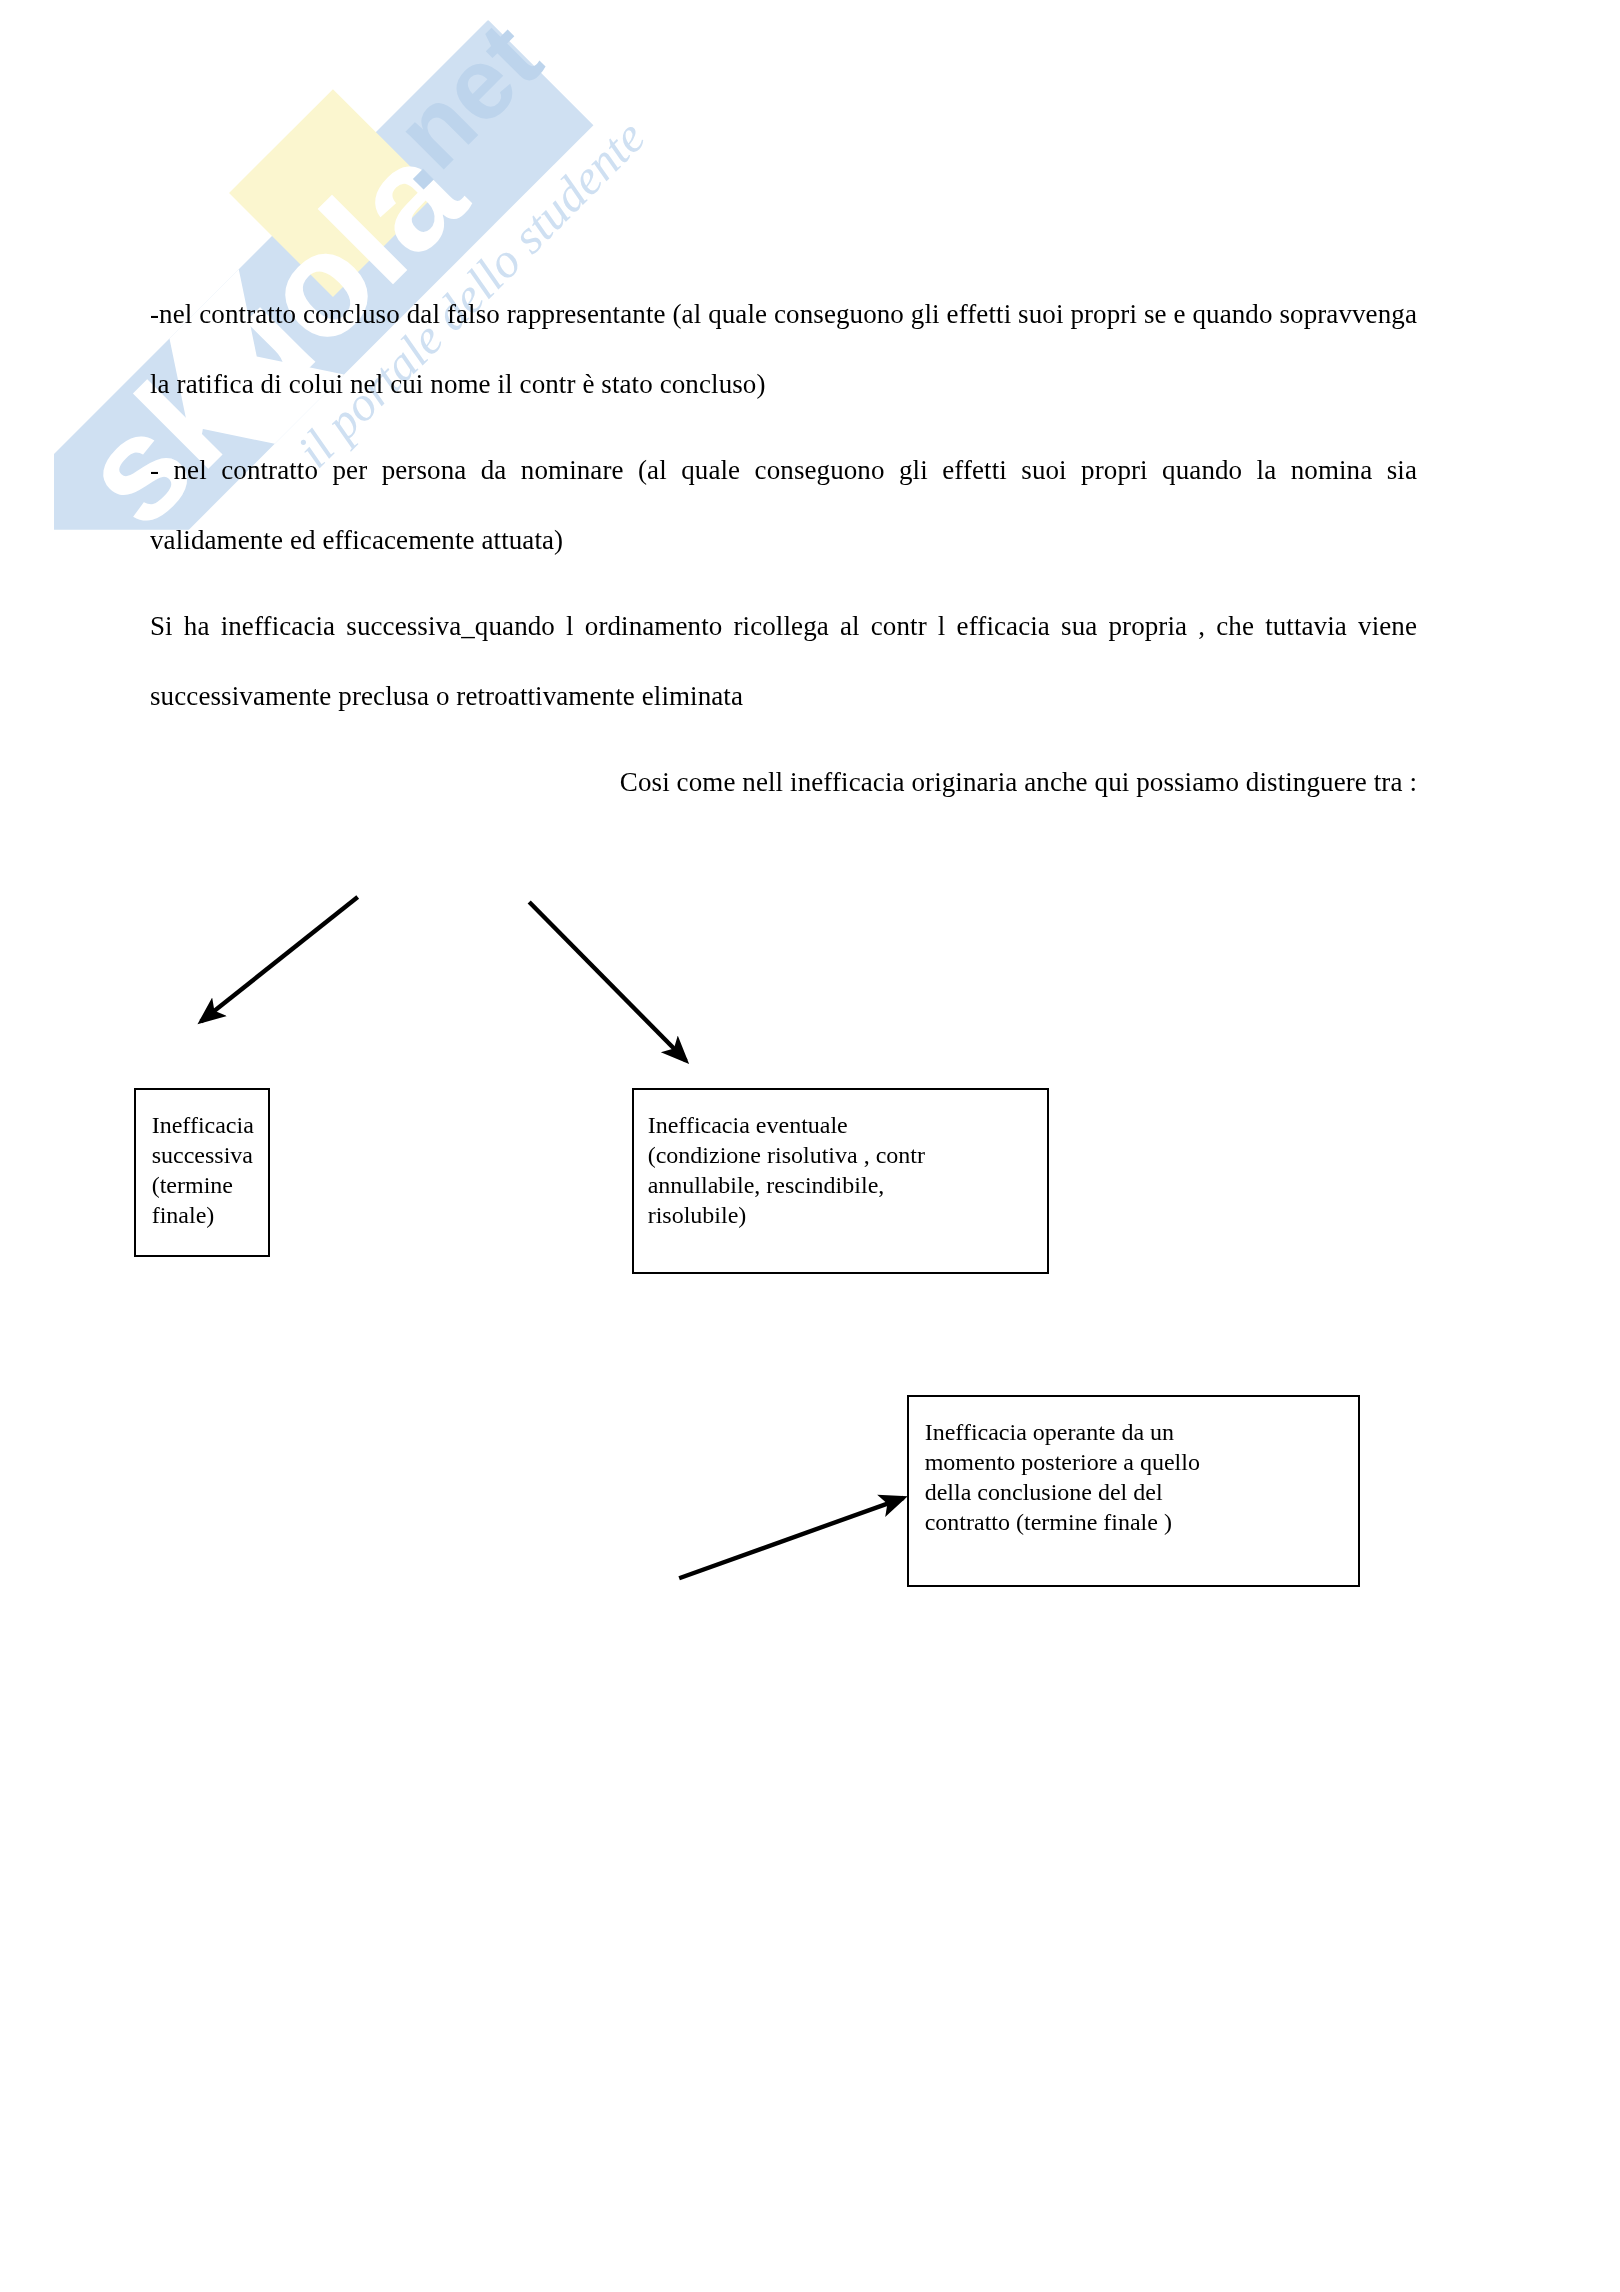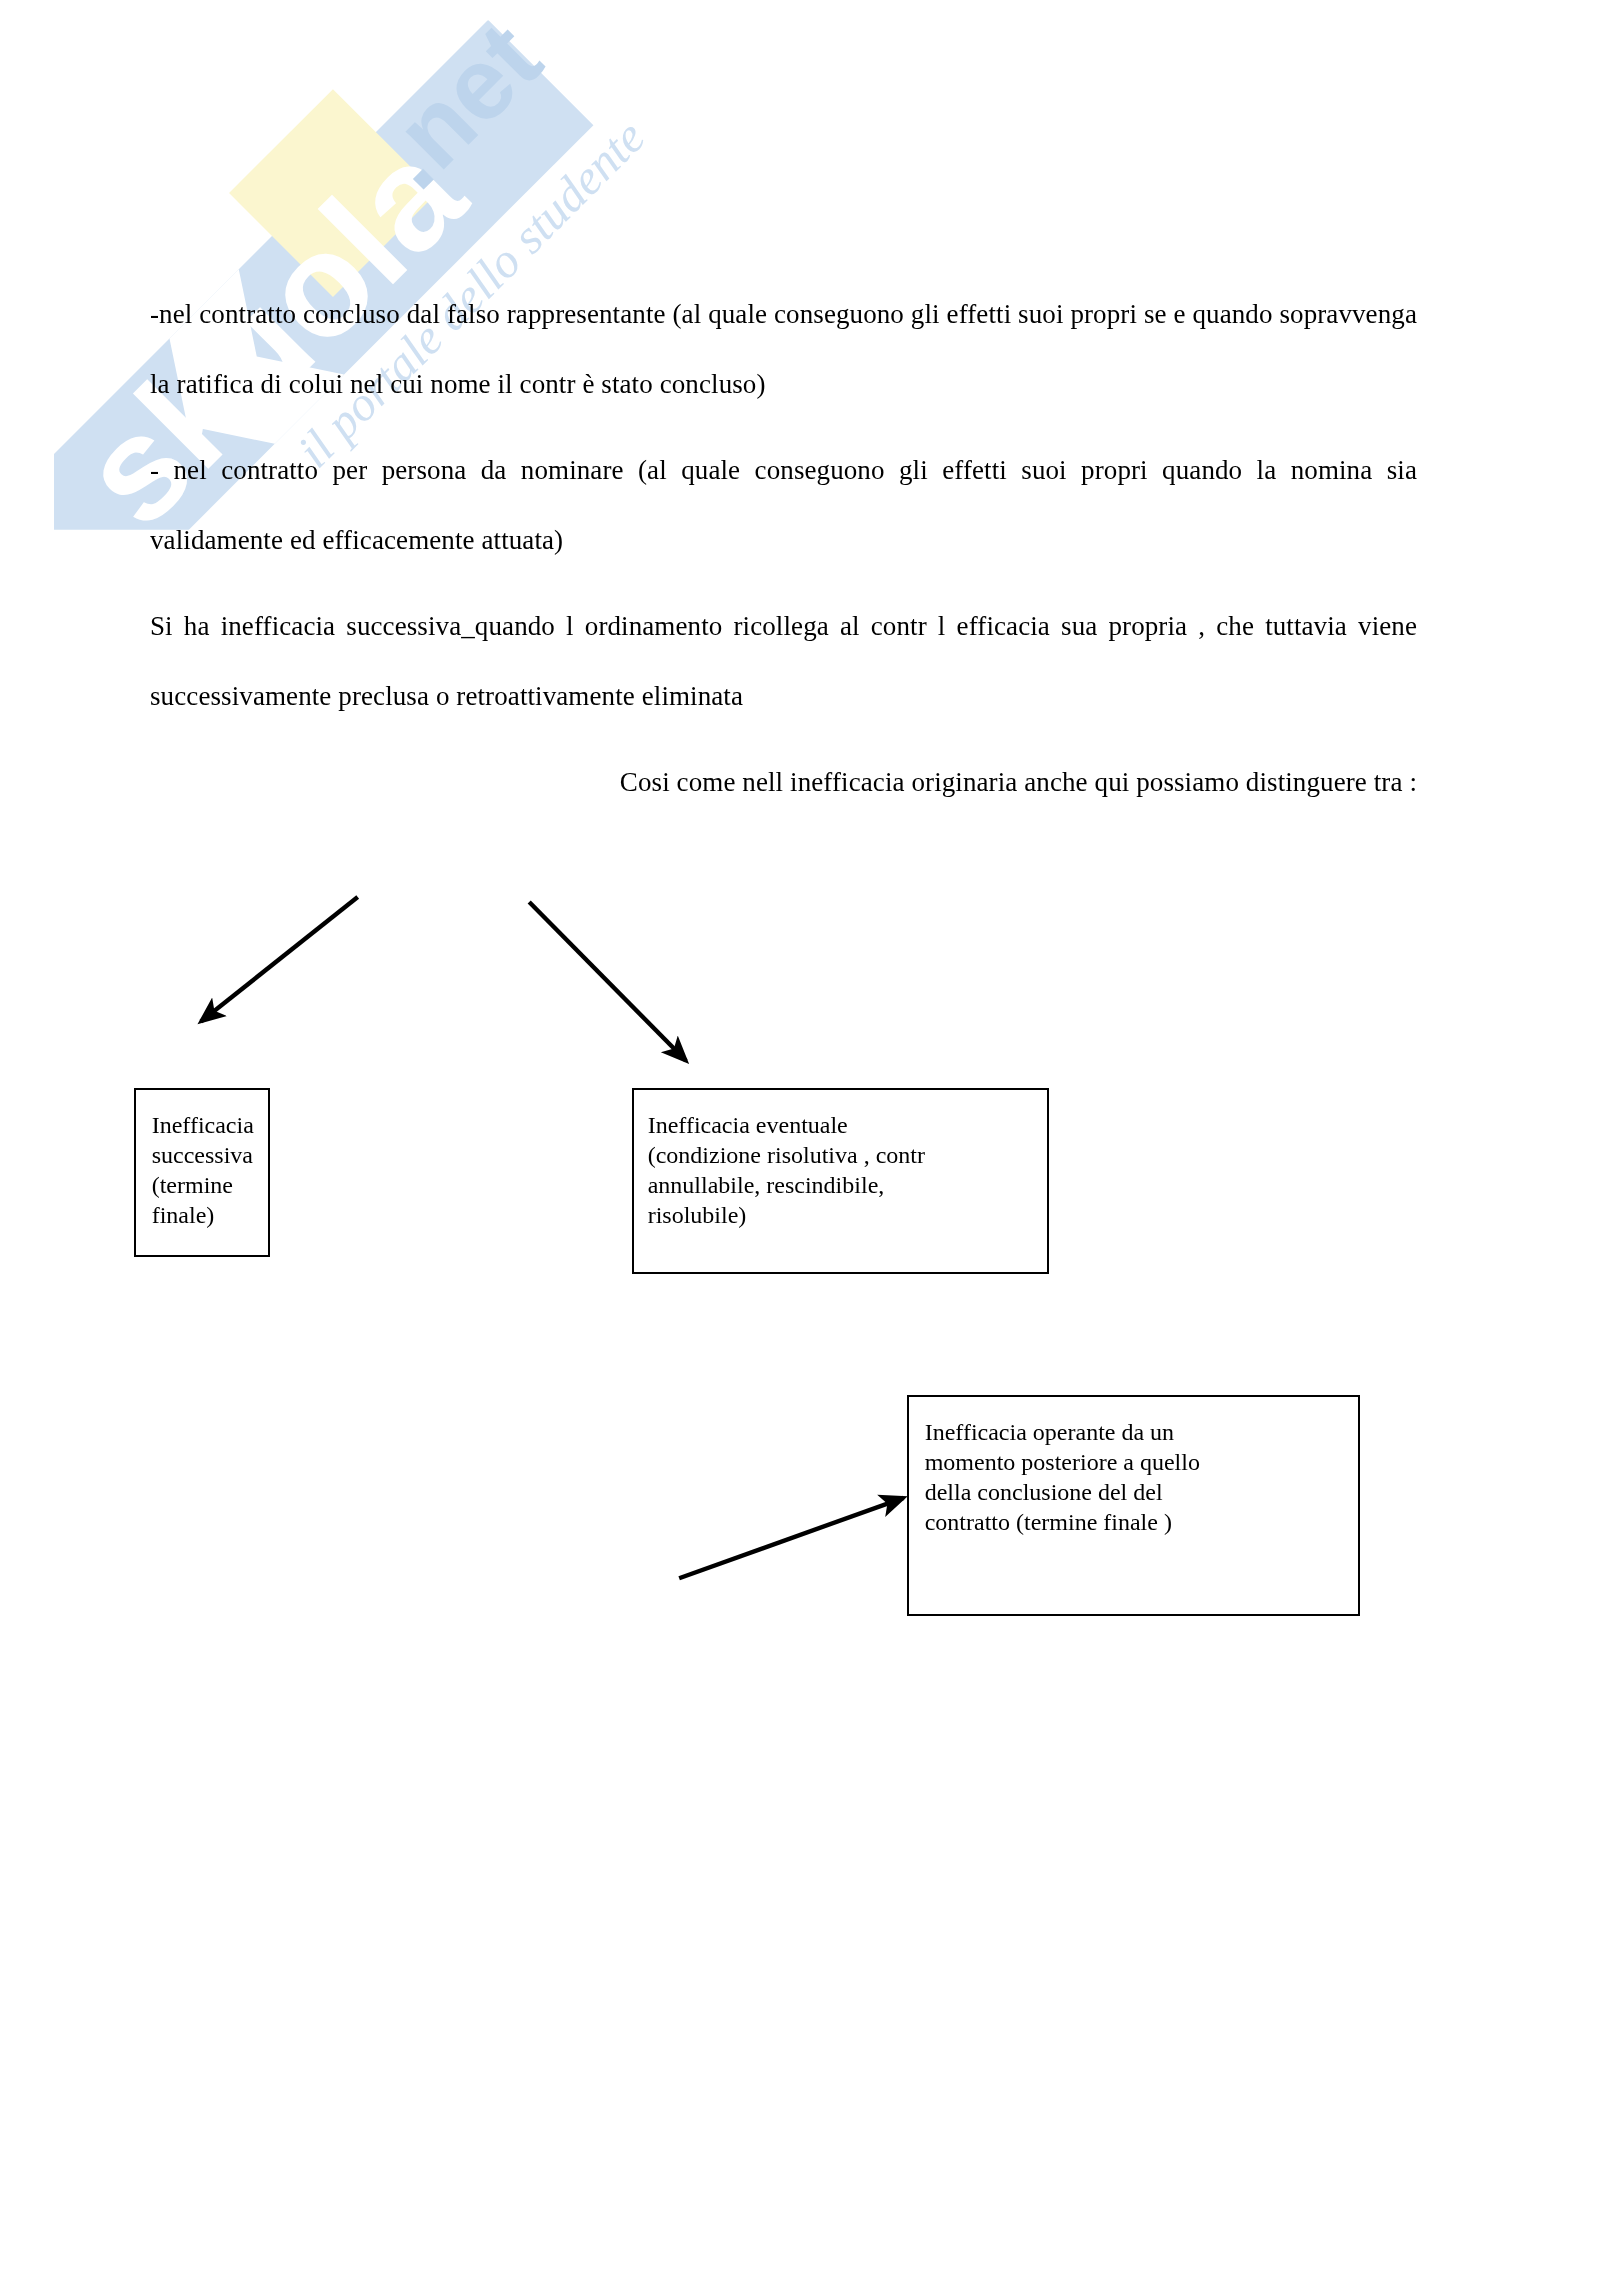--- a/index.html
+++ b/index.html
@@ -76,21 +76,21 @@
     left: 632px;
     top: 1088px;
     width: 417px;
     height: 186px;
     padding: 19.6px 0 0 13.7px;
   }
   #box-operante {
     left: 907px;
     top: 1395px;
     width: 453px;
-    height: 221px;
+    height: 192px;
     padding: 19.6px 0 0 15.7px;
   }
 
   
   #arrows {
     position: absolute;
     left: 0;
     top: 0;
     width: 1620px;
     height: 2293px;

